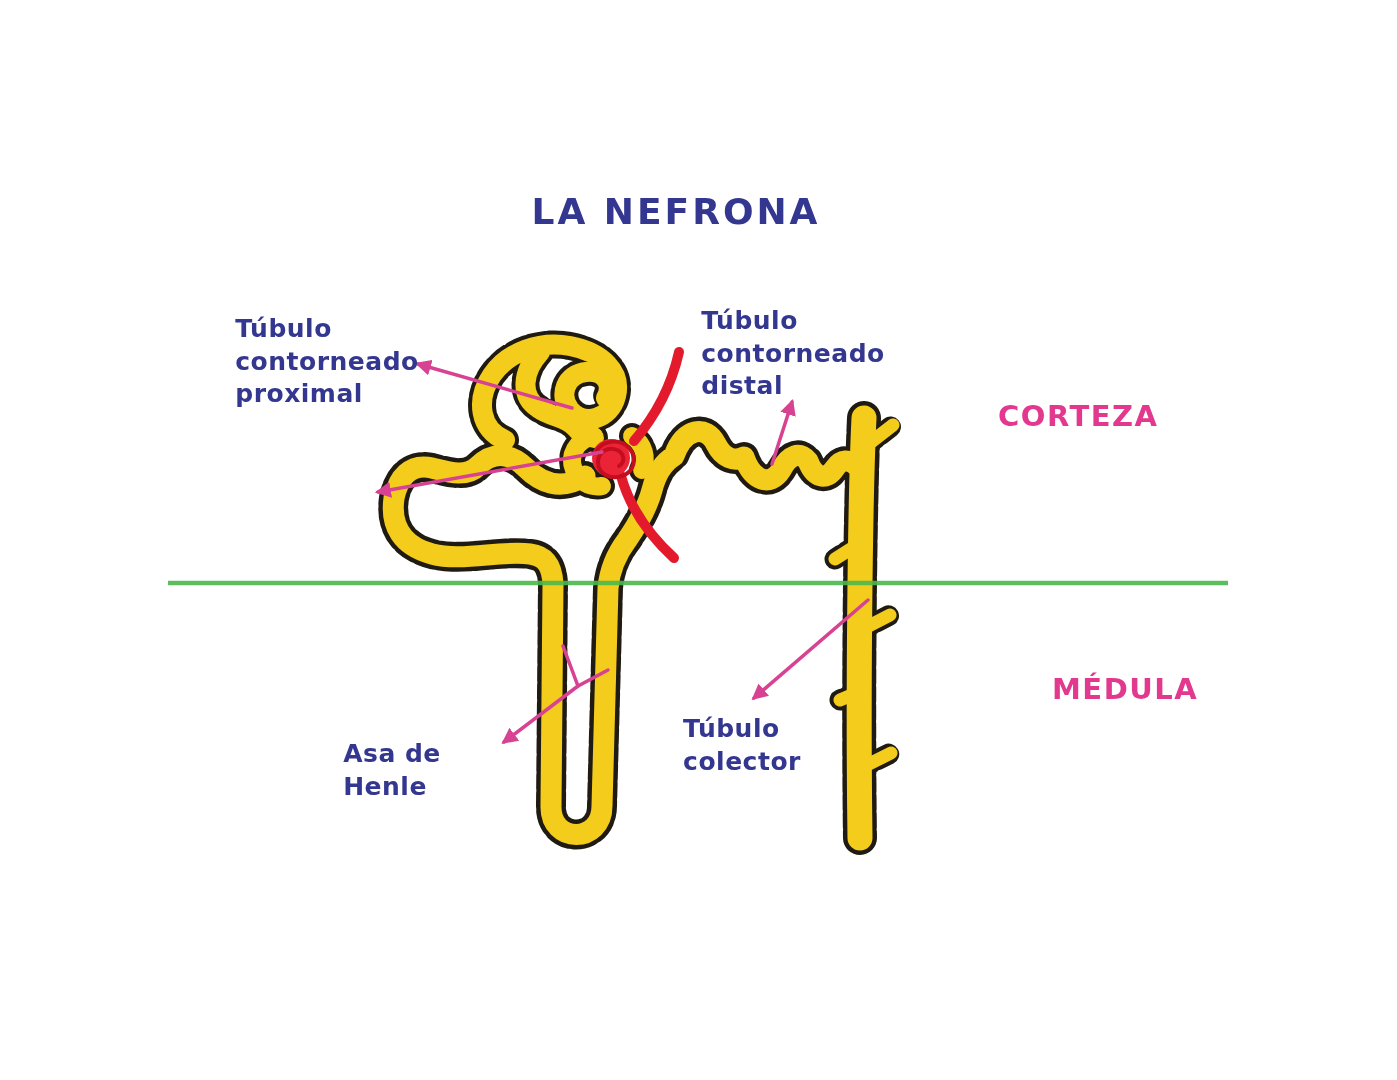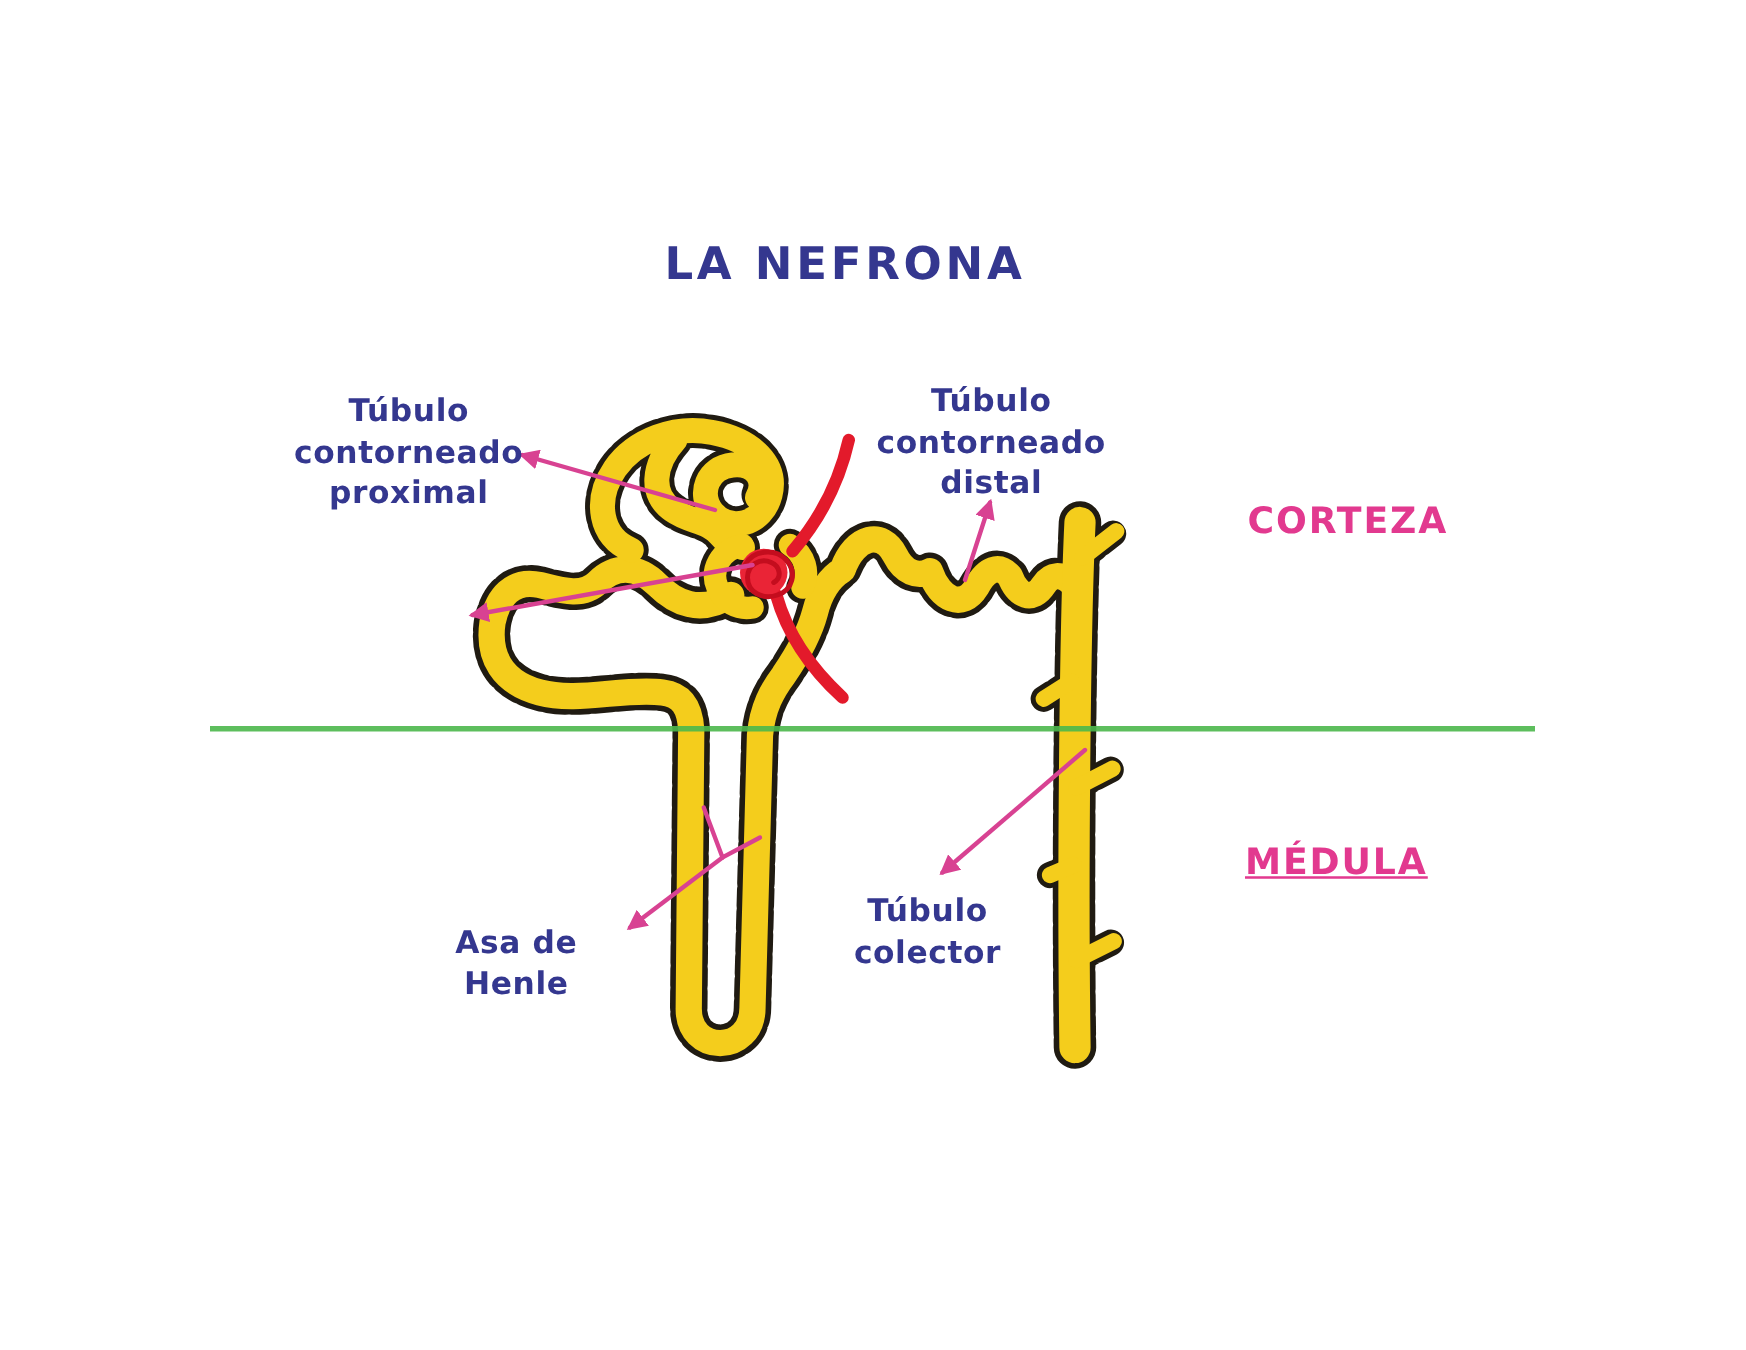--- a/index.html
+++ b/index.html
@@ -21,21 +21,20 @@
     font-family:"DejaVu Sans",sans-serif;
     position:relative;
     overflow:hidden;
   }
   .stage{position:absolute;inset:0;}
   svg{position:absolute;left:0;top:0;}
   .lbl{
     position:absolute;
     font-weight:bold;
     color:var(--label-blue);
-    text-align:center;
     white-space:pre-line;
     font-size:25px;
     line-height:1.3;
     transform:translateX(-50%);
     letter-spacing:0.5px;
   }
   .title{
     font-size:36px;
     letter-spacing:3px;
     line-height:1.1;
@@ -202,23 +201,23 @@
 
   <div class="lbl" style="left:327px;top:313px;">Túbulo
 contorneado
 proximal</div>
 
   <div class="lbl" style="left:793px;top:305px;">Túbulo
 contorneado
 distal</div>
 
 
-  <div class="lbl" style="left:413px;top:738px;">Asa de
+  <div class="lbl" style="left:392px;top:738px;">Asa de
 Henle</div>
 
   <div class="lbl" style="left:742px;top:713px;">Túbulo
 colector</div>
 
   <div class="lbl region" style="left:998px;top:398px;">CORTEZA</div>
 
-  <div class="lbl region" style="left:996px;top:671px;text-decoration:underline;">MÉDULA</div>
+  <div class="lbl region" style="left:1052px;top:671px;">MÉDULA</div>
 
 </div>
 
 </body></html>

